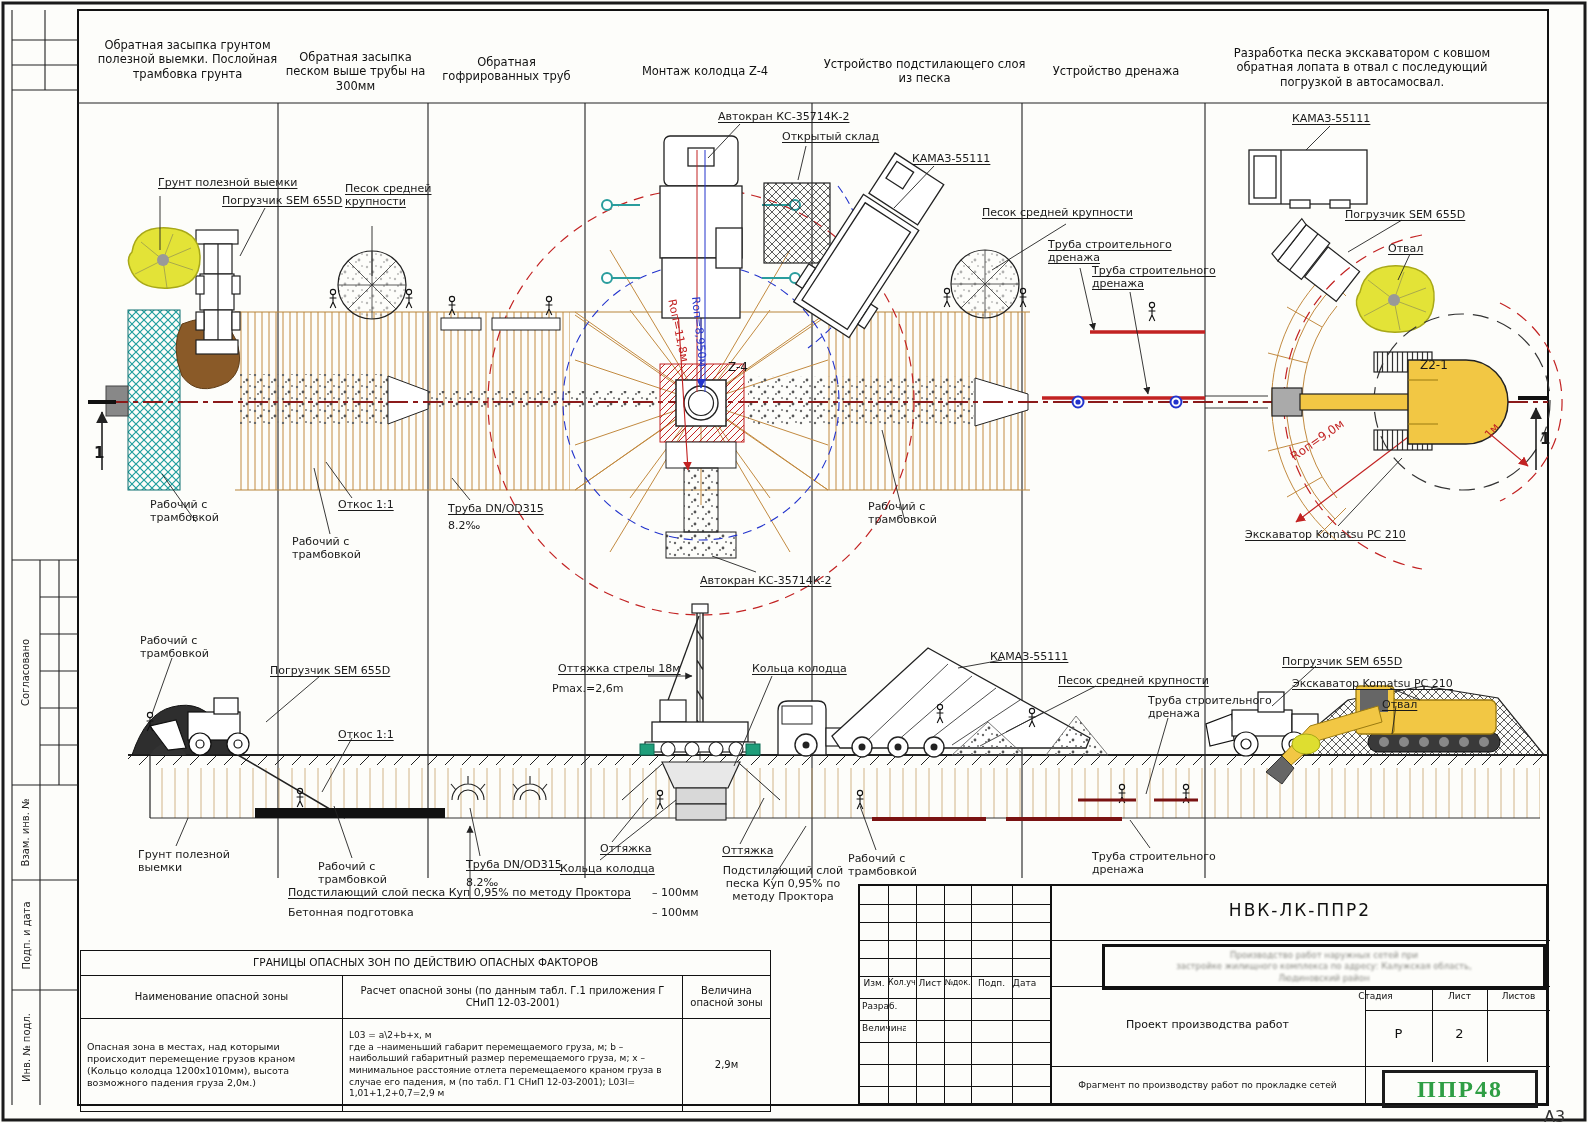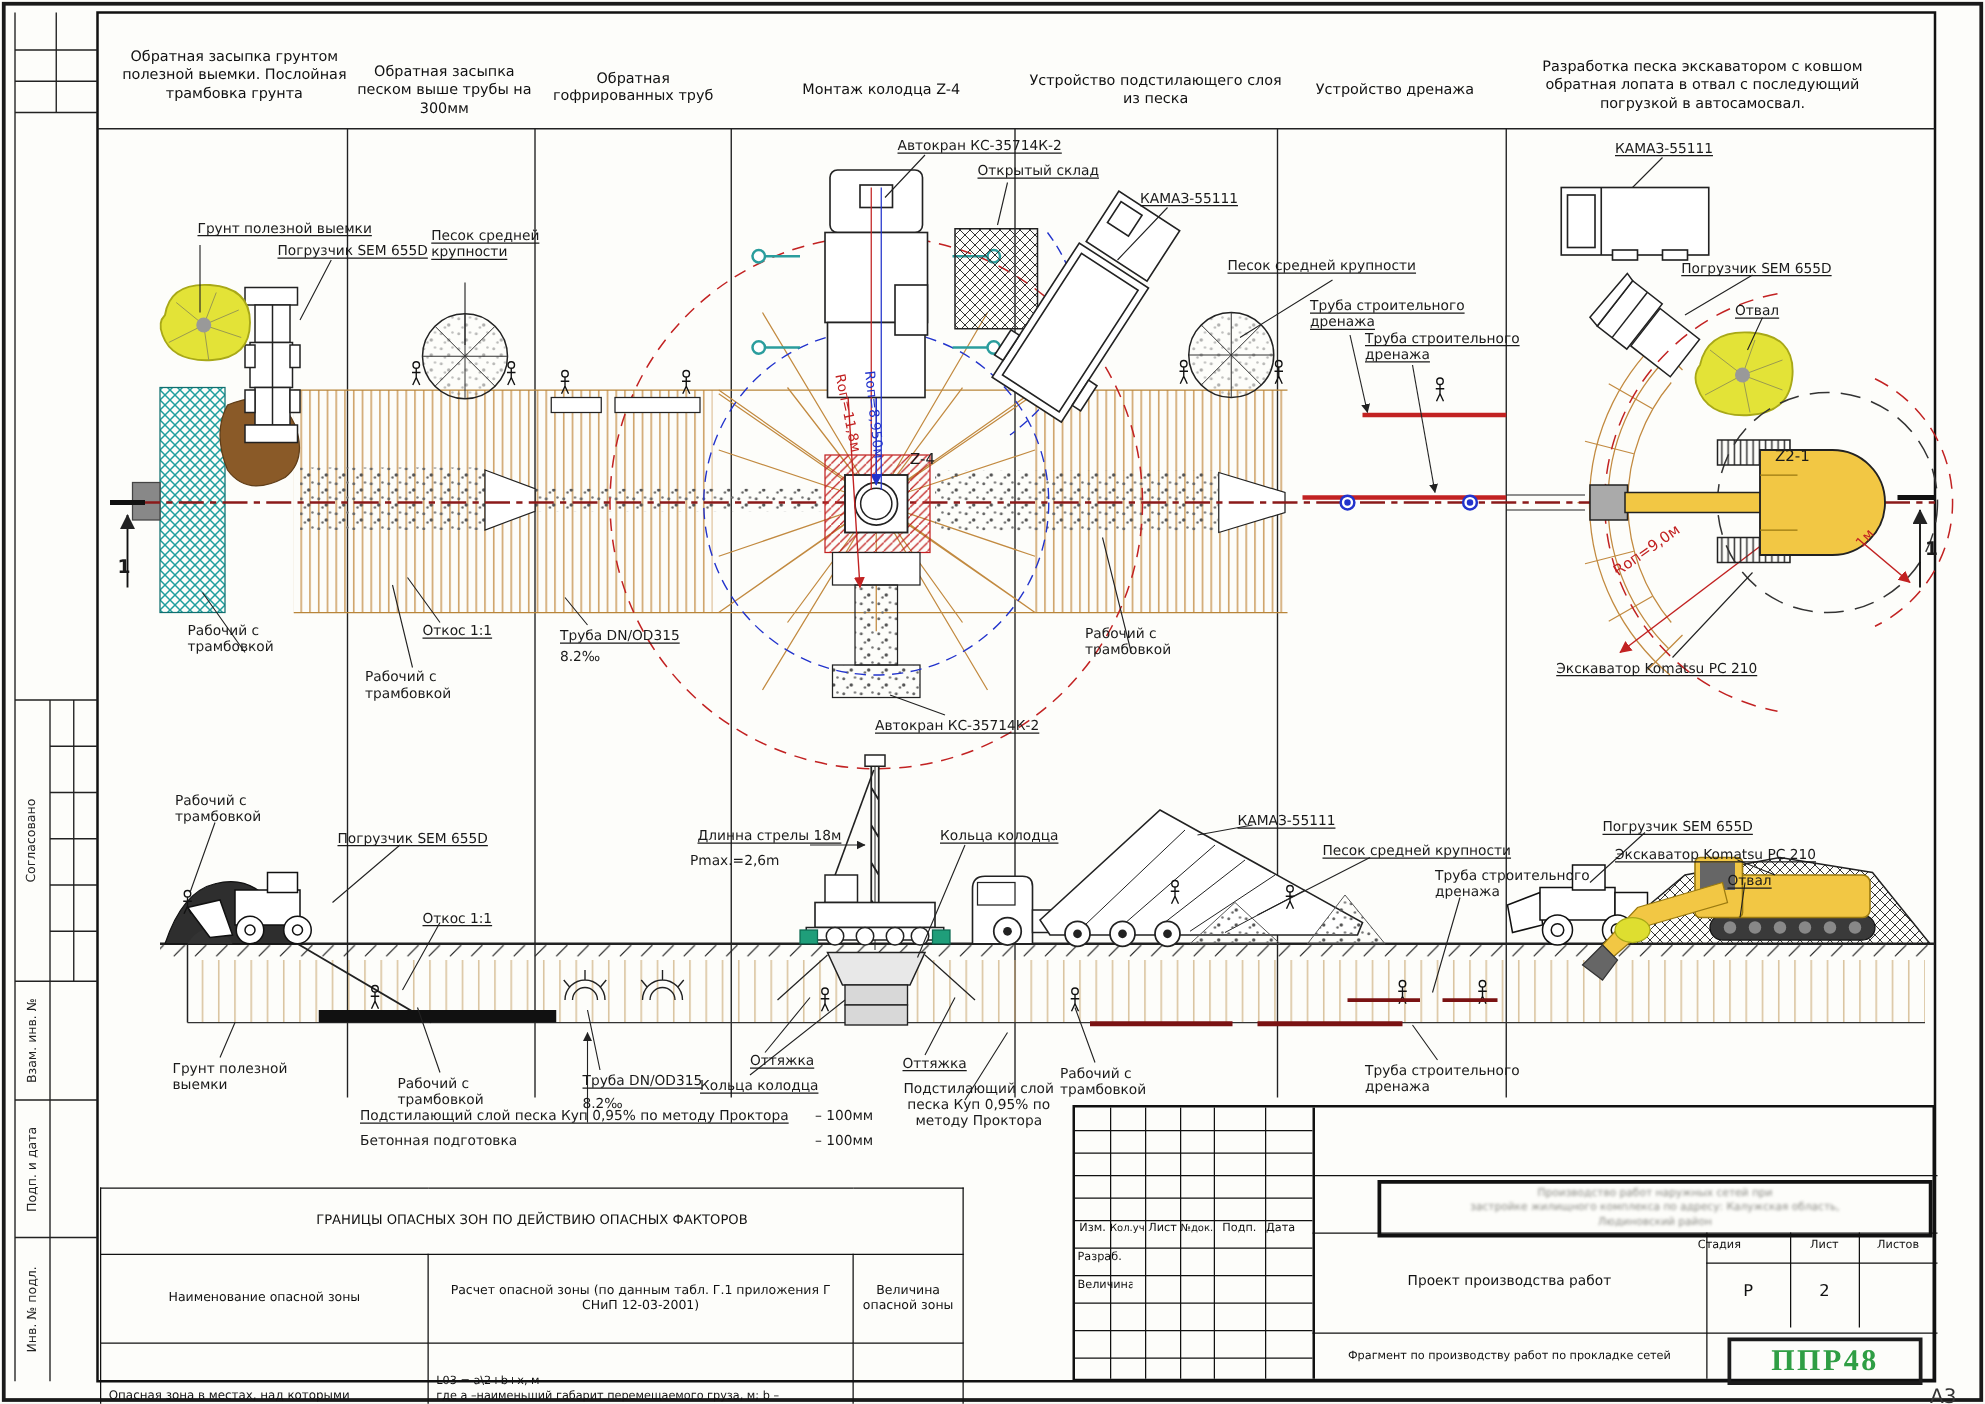--- a/index.html
+++ b/index.html
@@ -11,21 +11,21 @@
   .u{text-decoration:underline;text-underline-offset:2px}
   .hdr{position:absolute;font-size:11.5px;line-height:1.25;color:#111;text-align:center}
   .red{color:#c22222}.blue{color:#2233cc}
   .rot{transform-origin:left top}
   .big1{font-size:15px;font-weight:bold}
   .vcell{position:absolute;display:flex;align-items:center;justify-content:center}
   .vcell span{transform:rotate(-90deg);white-space:nowrap;font-size:10px;color:#222}
   
   #dtable{position:absolute;left:80px;top:950px;width:690px}
   table.danger{border-collapse:collapse;width:100%;table-layout:fixed}
-  table.danger td{border:1.6px solid #111;font-size:10px;color:#111;padding:14px 6px;vertical-align:middle;line-height:1.25}
+  table.danger td{border:1.6px solid #111;font-size:10px;color:#111;padding:0 6px;vertical-align:middle;line-height:1.25}
   td.tc{text-align:center}
   
   #tblock{position:absolute;left:858px;top:884px;width:690px;height:221px;border:2px solid #111;box-sizing:border-box}
   .tb-v{position:absolute;top:0;bottom:0;border-left:1.5px solid #111}
   .tb-h{position:absolute;left:0;border-top:1.5px solid #111}
   .tb-cell{position:absolute;font-size:9px;color:#111;text-align:center;overflow:hidden}
   .blurbox{position:absolute;left:242px;top:58px;width:438px;height:40px;border:3px solid #111;display:flex;flex-direction:column;justify-content:center}
   .blurbox div{font-size:8.5px;color:#8a8a84;text-align:center;filter:blur(1.3px);line-height:1.3}
   .logo{position:absolute;left:522px;top:184px;width:150px;height:32px;border:3px solid #1c1c1c;display:flex;align-items:center;justify-content:center;font-weight:bold;font-size:24px;color:#2f9e44;letter-spacing:2px;font-family:Liberation Serif, serif}
 </style>
@@ -423,21 +423,21 @@
 <div class="lbl wrap" style="left:292px;top:535px;width:112px">Рабочий с трамбовкой</div>
 <div class="lbl wrap" style="left:868px;top:500px;width:112px">Рабочий с трамбовкой</div>
 <div class="lbl u" style="left:1245px;top:528px">Экскаватор Komatsu PC 210</div>
 <div class="lbl u" style="left:700px;top:574px">Автокран КС-35714К-2</div>
 <div class="lbl big1" style="left:94px;top:444px">1</div>
 <div class="lbl big1" style="left:1540px;top:430px">1</div>
 
 <div class="lbl wrap" style="left:140px;top:634px;width:112px">Рабочий с трамбовкой</div>
 <div class="lbl u" style="left:270px;top:664px">Погрузчик SEM 655D</div>
 <div class="lbl u" style="left:338px;top:728px">Откос 1:1</div>
-<div class="lbl u" style="left:558px;top:662px">Длинна стрелы 18м</div>
+<div class="lbl u" style="left:558px;top:662px">Оттяжка стрелы 18м</div>
 <div class="lbl" style="left:552px;top:682px">Pmax.=2,6m</div>
 <div class="lbl u" style="left:752px;top:662px">Кольца колодца</div>
 <div class="lbl u" style="left:990px;top:650px">КАМАЗ-55111</div>
 <div class="lbl u" style="left:1058px;top:674px">Песок средней крупности</div>
 <div class="lbl wrap" style="left:1148px;top:694px;width:148px">Труба строительного дренажа</div>
 <div class="lbl u" style="left:1282px;top:655px">Погрузчик SEM 655D</div>
 <div class="lbl u" style="left:1292px;top:677px">Экскаватор Komatsu PC 210</div>
 <div class="lbl u" style="left:1382px;top:698px">Отвал</div>
 <div class="lbl wrap" style="left:138px;top:848px;width:118px">Грунт полезной выемки</div>
 <div class="lbl wrap" style="left:318px;top:860px;width:118px">Рабочий с трамбовкой</div>
@@ -504,20 +504,21 @@
 
   <div class="tb-cell" style="left:0;top:92px;width:28px">Изм.</div>
   <div class="tb-cell" style="left:28px;top:92px;width:28px;font-size:8px">Кол.уч.</div>
   <div class="tb-cell" style="left:56px;top:92px;width:28px">Лист</div>
   <div class="tb-cell" style="left:84px;top:92px;width:27px;font-size:8px">№док.</div>
   <div class="tb-cell" style="left:111px;top:92px;width:41px">Подп.</div>
   <div class="tb-cell" style="left:152px;top:92px;width:25px">Дата</div>
   <div class="tb-cell" style="left:2px;top:115px;width:40px;text-align:left">Разраб.</div>
   <div class="tb-cell" style="left:2px;top:137px;width:44px;text-align:left">Величина</div>
 
+  <div class="tb-cell" style="left:190px;top:14px;width:500px;font-size:17px;letter-spacing:2px">НВК-ЛК-ППР2</div>
   <div class="tb-h" style="top:54px;left:190px;width:500px"></div>
   <div class="blurbox">
     <div>Производство работ наружных сетей при</div>
     <div>застройке жилищного комплекса по адресу: Калужская область,</div>
     <div>Людиновский район</div>
   </div>
   <div class="tb-h" style="top:100px;left:190px;width:500px"></div>
   <div class="tb-v" style="left:505px;top:100px;bottom:0"></div>
   <div class="tb-cell" style="left:190px;top:132px;width:315px;font-size:11px">Проект производства работ</div>
   <div class="tb-v" style="left:572px;top:100px;bottom:41px"></div>

